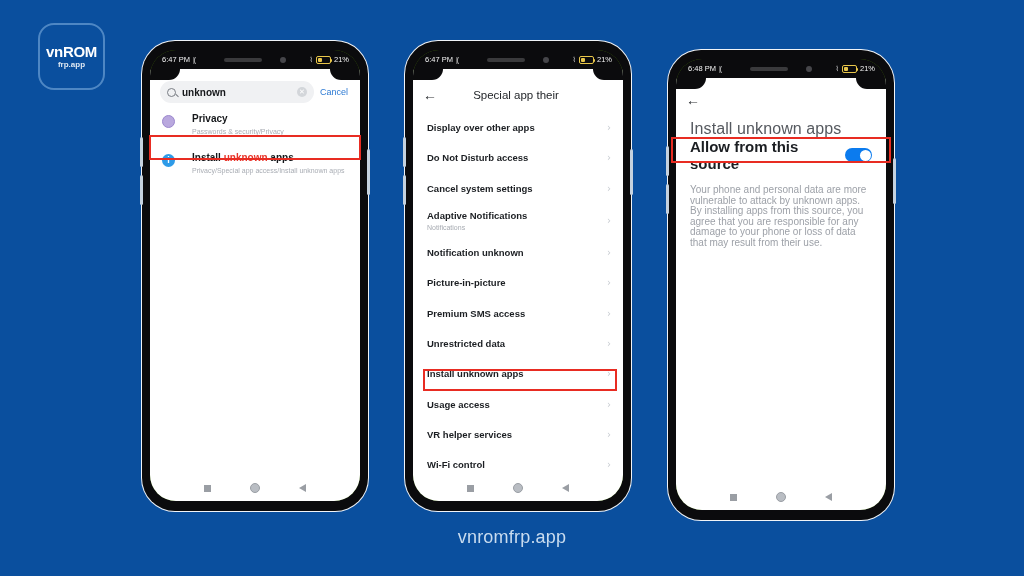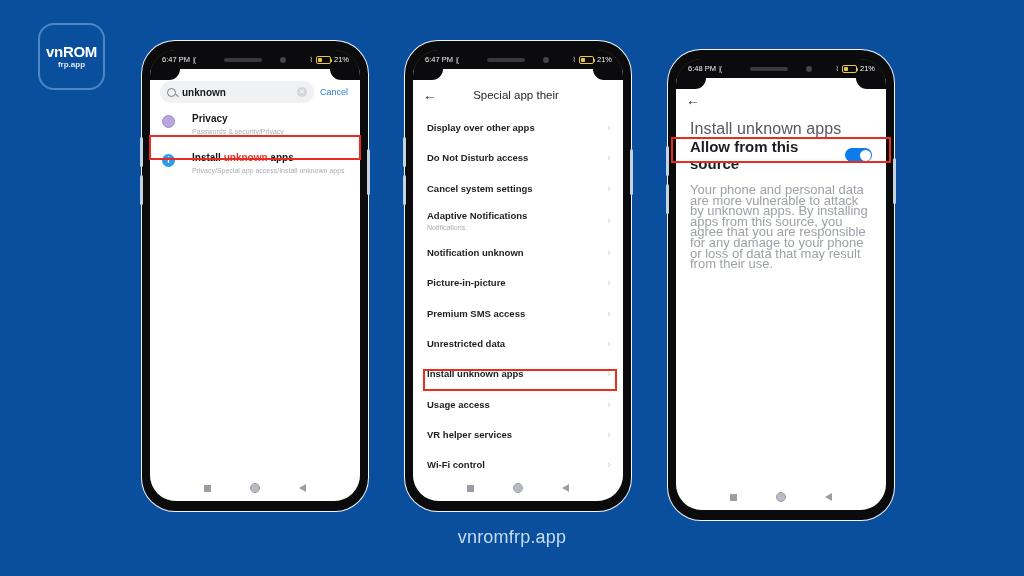--- a/index.html
+++ b/index.html
@@ -409,21 +409,21 @@
     position: absolute;
     right: 1.5px;
     top: 1.5px;
     width: 11px;
     height: 11px;
     border-radius: 50%;
     background: #FFFFFF;
   }
   .warn-text {
     padding: 13px 16px 0 14px;
-    font-size: 13px;
+    font-size: 10px;
     line-height: 10.6px;
     color: #9DA1A8;
   }
 
   
   .navbar {
     position: absolute;
     left: 0; right: 0; bottom: 0;
     height: 26px;
     background: #FFFFFF;

